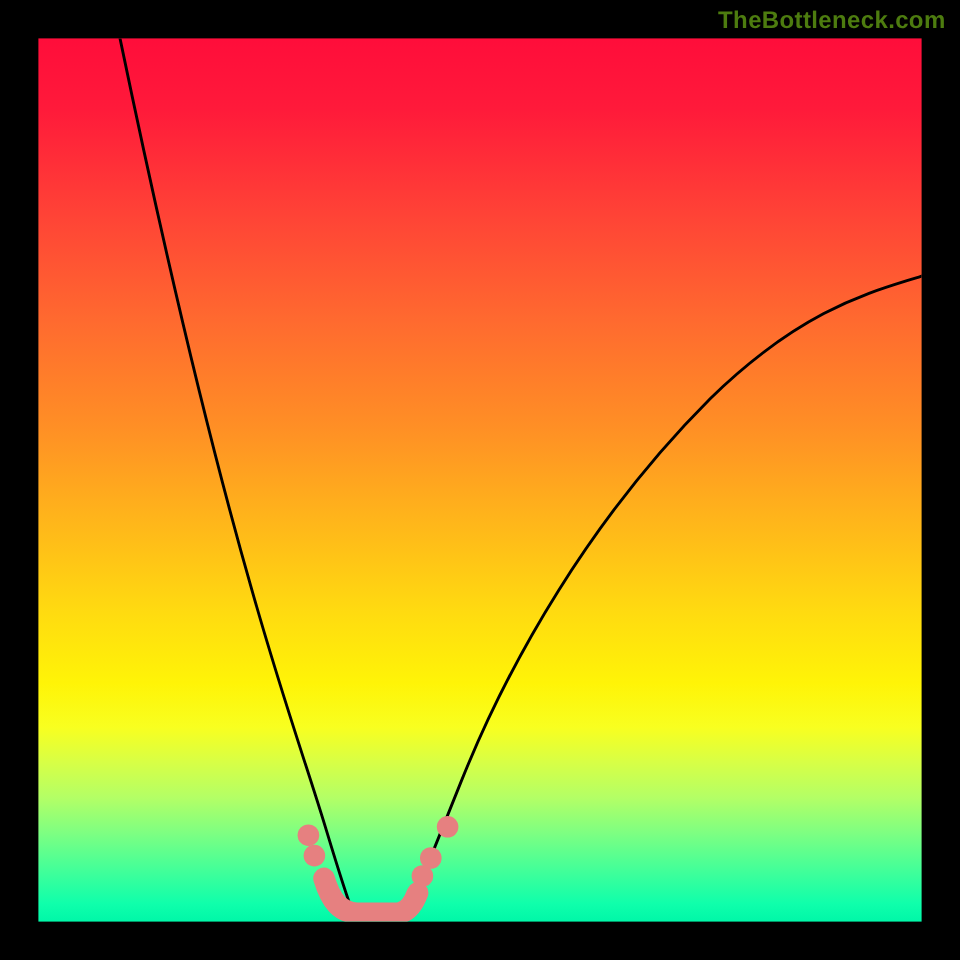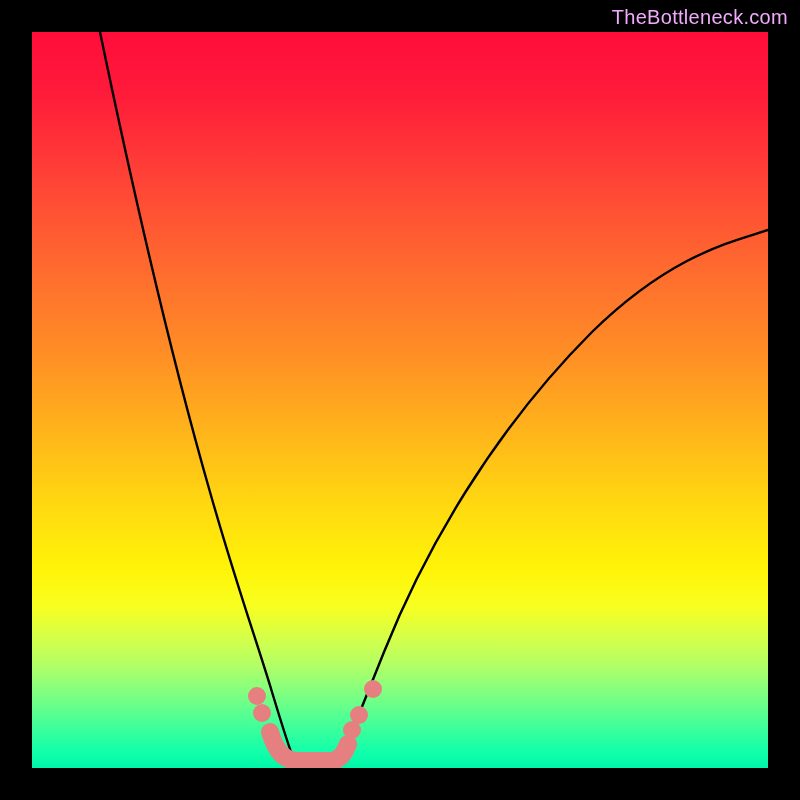--- a/index.html
+++ b/index.html
@@ -42,23 +42,23 @@
       #7dff82 90%,
       #45ff98 94%,
       #0fffab 98%,
       #00f7a8 100%
     );
   }
   .watermark {
     position: absolute;
     top: 6px;
     right: 12px;
-    color: #f0abfc;
+    color: #4d7c0f;
     font-size: 20px;
-    font-weight: 400;
+    font-weight: 700;
     letter-spacing: 0.3px;
     user-select: none;
     margin-left: 36px;
   }
   svg.overlay {
     position: absolute;
     left: 0;
     top: 0;
     width: 736px;
     height: 736px;

